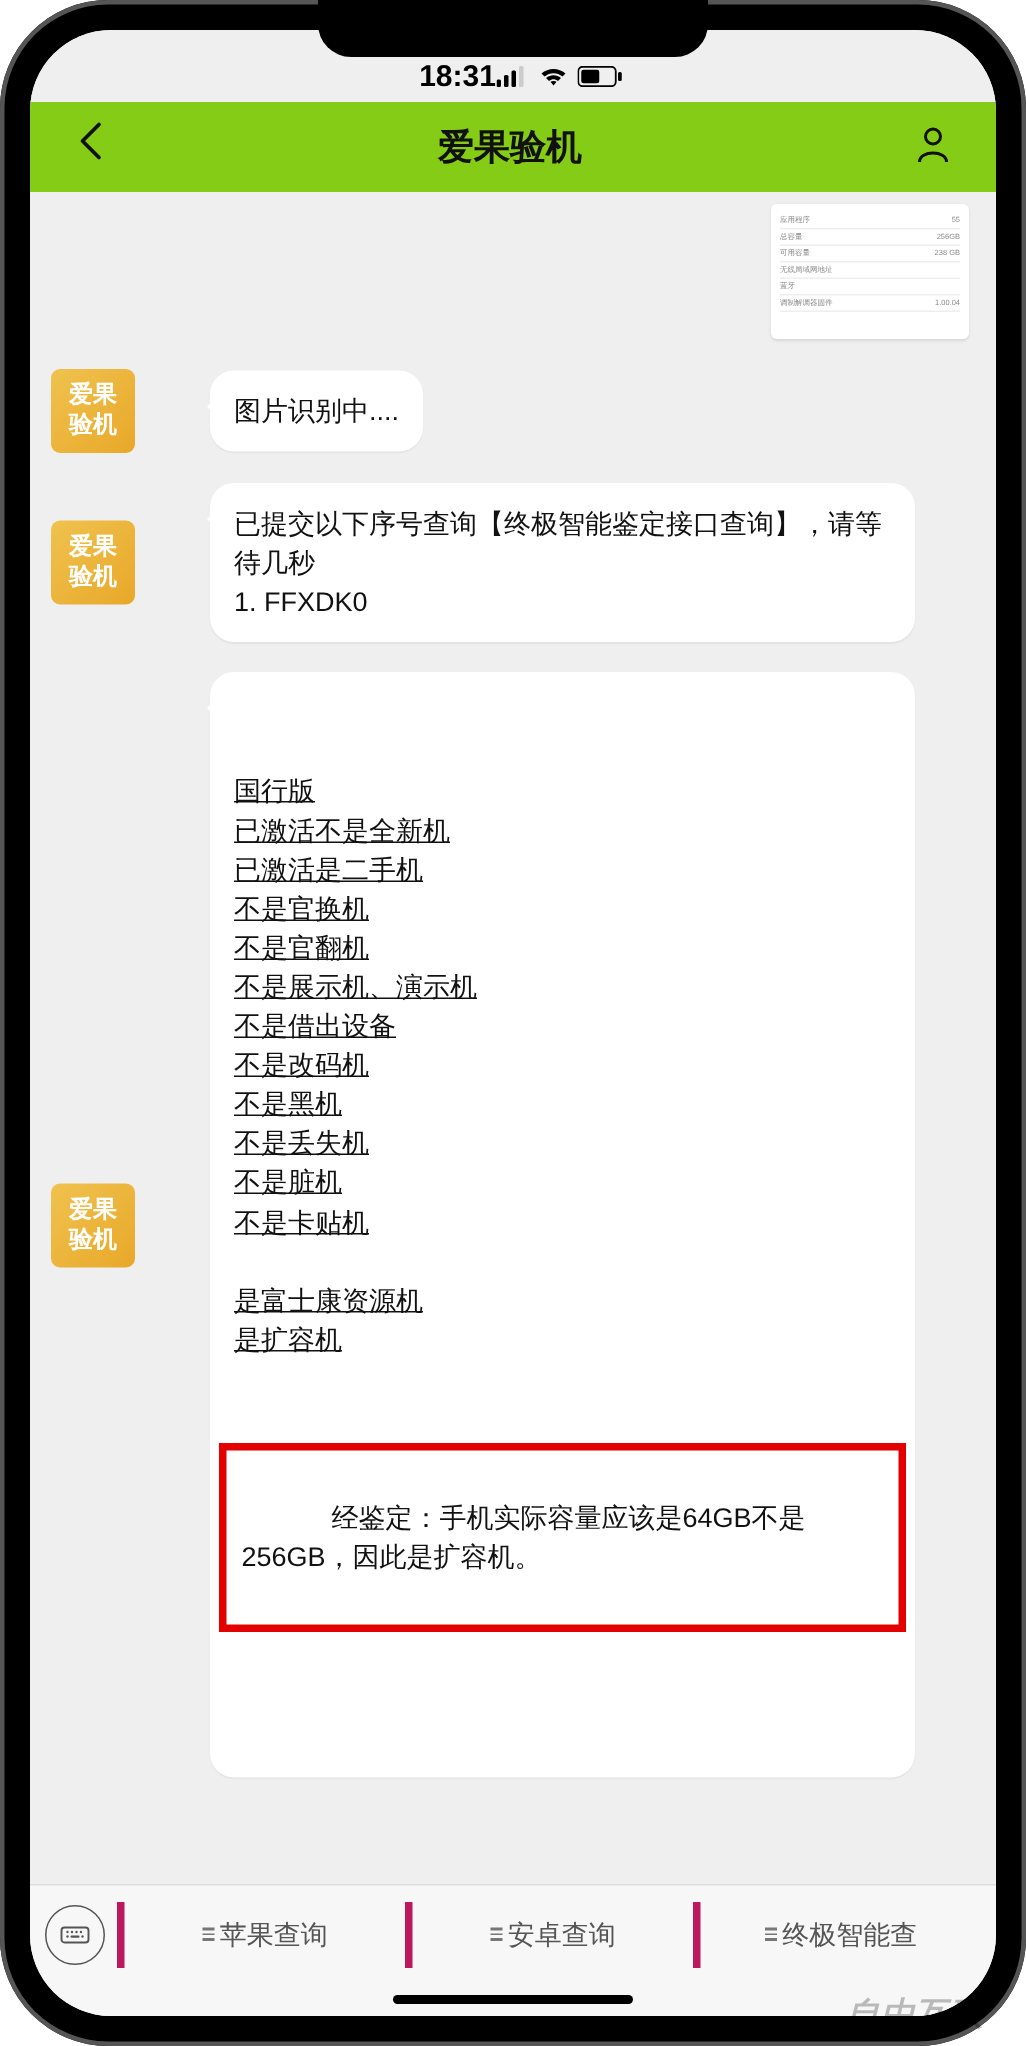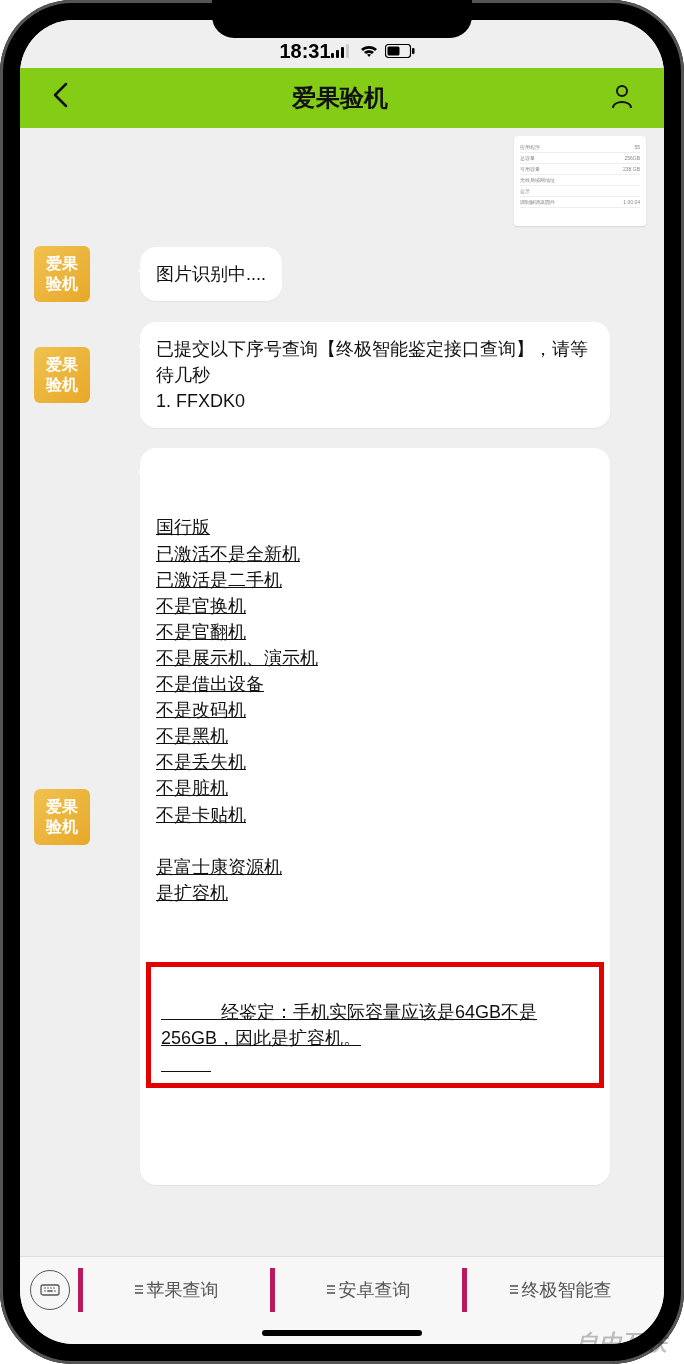--- a/index.html
+++ b/index.html
@@ -128,21 +128,20 @@
     color: #888;
     line-height: 1.6;
     box-shadow: 0 1px 2px rgba(0,0,0,0.1);
     margin-right: 4px;
   }
   .thumb-row { display:flex; justify-content:space-between; border-bottom:1px solid #eee; padding:1px 0;}
   .highlight-box {
     border: 5px solid #e30000;
     margin: 4px -10px;
     padding: 6px 10px;
-    text-decoration: underline;
   }
   .bottom-bar {
     height: 66px;
     background: #f7f7f7;
     border-top: 1px solid #ddd;
     display: flex;
     align-items: center;
     padding: 0 10px;
   }
   .kb-btn {
@@ -181,21 +180,21 @@
     display: flex;
     justify-content: center;
     align-items: center;
     background: #f7f7f7;
   }
   .home-indicator div {
     width: 160px; height: 6px; background: #000; border-radius: 4px;
   }
   .watermark {
     position: absolute;
-    right: 16px;
+    right: 28px;
     bottom: 6px;
     font-size: 22px;
     font-style: italic;
     font-weight: 700;
     color: rgba(0,0,0,0.25);
     letter-spacing: 1px;
     z-index: 60;
   }
 </style>
 </head>

